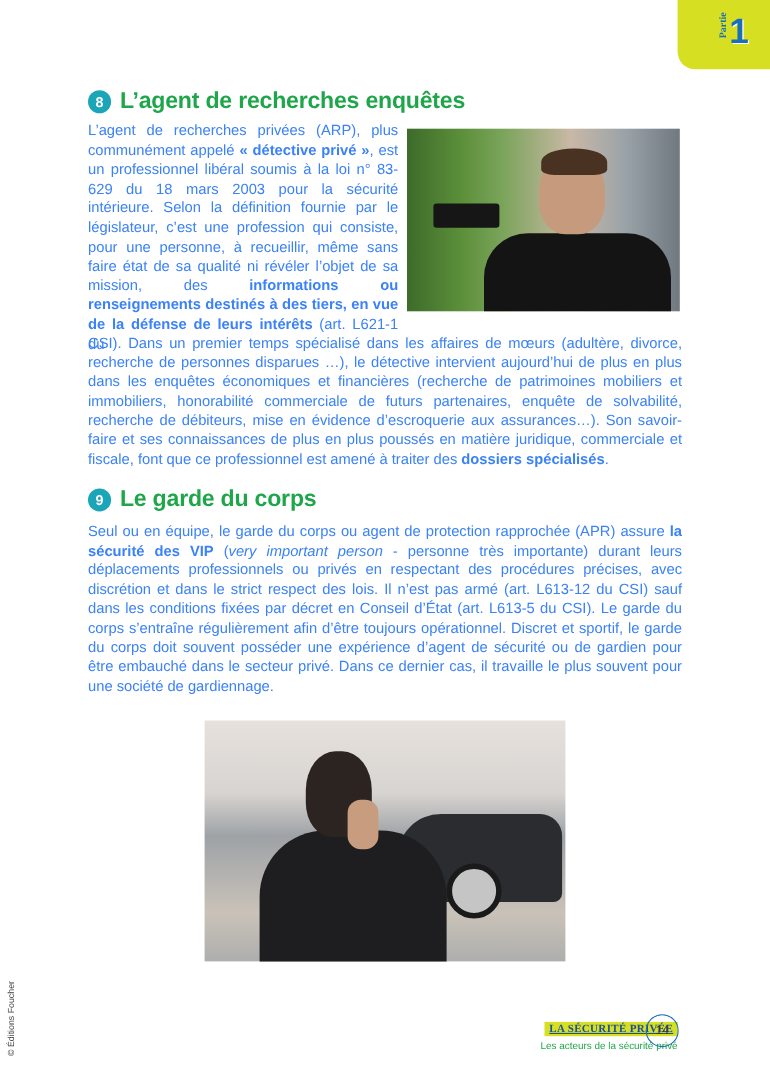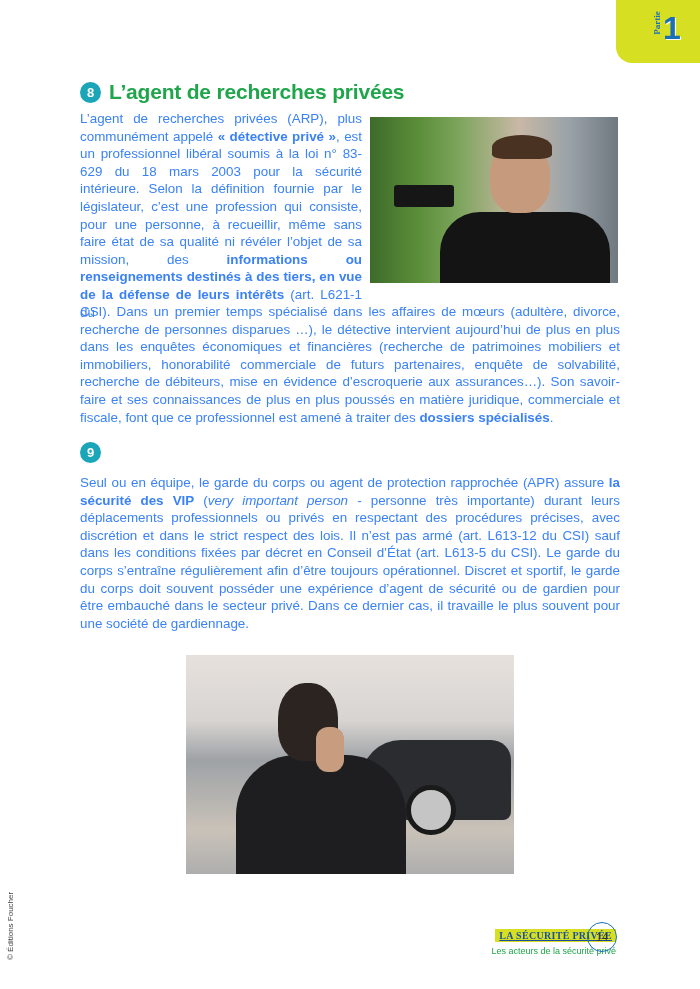--- a/index.html
+++ b/index.html
@@ -43,36 +43,37 @@
 </head>
 <body>
 
 <div class="part-tab">
   <span class="partie">Partie</span>
   <span class="num">1</span>
 </div>
 
 <div class="heading" style="top:80px;">
   <span class="badge">8</span>
-  <span class="title">L’agent de recherches privées</span>
+  <span class="title">L’agent de recherches enquêtes</span>
 </div>
 
 <div class="para" id="p8a" style="left:80px; top:110px; width:282px;"><span>L’agent de recherches privées (ARP), plus communément appelé </span><b>« détective privé »</b><span>, est un professionnel libéral soumis à la loi n° 83-629 du 18 mars 2003 pour la sécurité intérieure. Selon la définition fournie par le législateur, c’est une profession qui consiste, pour une personne, à recueillir, même sans faire état de sa qualité ni révéler l’objet de sa mission, des </span><b>informations ou renseignements destinés à des tiers, en vue de la défense de leurs intérêts</b><span> (art. L621-1 du</span></div>
 
 <div class="photo photo1">
   <div class="body"></div>
     <div class="head"></div>
     <div class="hair"></div>
     <div class="cam"></div>
 </div>
 
 <div class="para" id="p8b" style="left:80px; top:303px; width:540px;"><span>CSI). Dans un premier temps spécialisé dans les affaires de mœurs (adultère, divorce, recherche de personnes disparues …), le détective intervient aujourd’hui de plus en plus dans les enquêtes économiques et financières (recherche de patrimoines mobiliers et immobiliers, honorabilité commerciale de futurs partenaires, enquête de solvabilité, recherche de débiteurs, mise en évidence d’escroquerie aux assurances…). Son savoir-faire et ses connaissances de plus en plus poussés en matière juridique, commerciale et fiscale, font que ce professionnel est amené à traiter des </span><b>dossiers spécialisés</b><span>.</span></div>
 
 <div class="heading" style="top:442px;">
   <span class="badge">9</span>
+  <span class="title">Le garde du corps</span>
 </div>
 
 <div class="para" id="p9" style="left:80px; top:474px; width:540px;"><span>Seul ou en équipe, le garde du corps ou agent de protection rapprochée (APR) assure </span><b>la sécurité des VIP</b><span> (</span><i>very important person</i><span> - personne très importante) durant leurs déplacements professionnels ou privés en respectant des procédures précises, avec discrétion et dans le strict respect des lois. Il n’est pas armé (art. L613-12 du CSI) sauf dans les conditions fixées par décret en Conseil d’État (art. L613-5 du CSI). Le garde du corps s’entraîne régulièrement afin d’être toujours opérationnel. Discret et sportif, le garde du corps doit souvent posséder une expérience d’agent de sécurité ou de gardien pour être embauché dans le secteur privé. Dans ce dernier cas, il travaille le plus souvent pour une société de gardiennage.</span></div>
 
 <div class="photo photo2">
   <div class="car"></div>
     <div class="wheel"></div>
     <div class="suit"></div>
     <div class="head2"></div>
     <div class="hand"></div>

